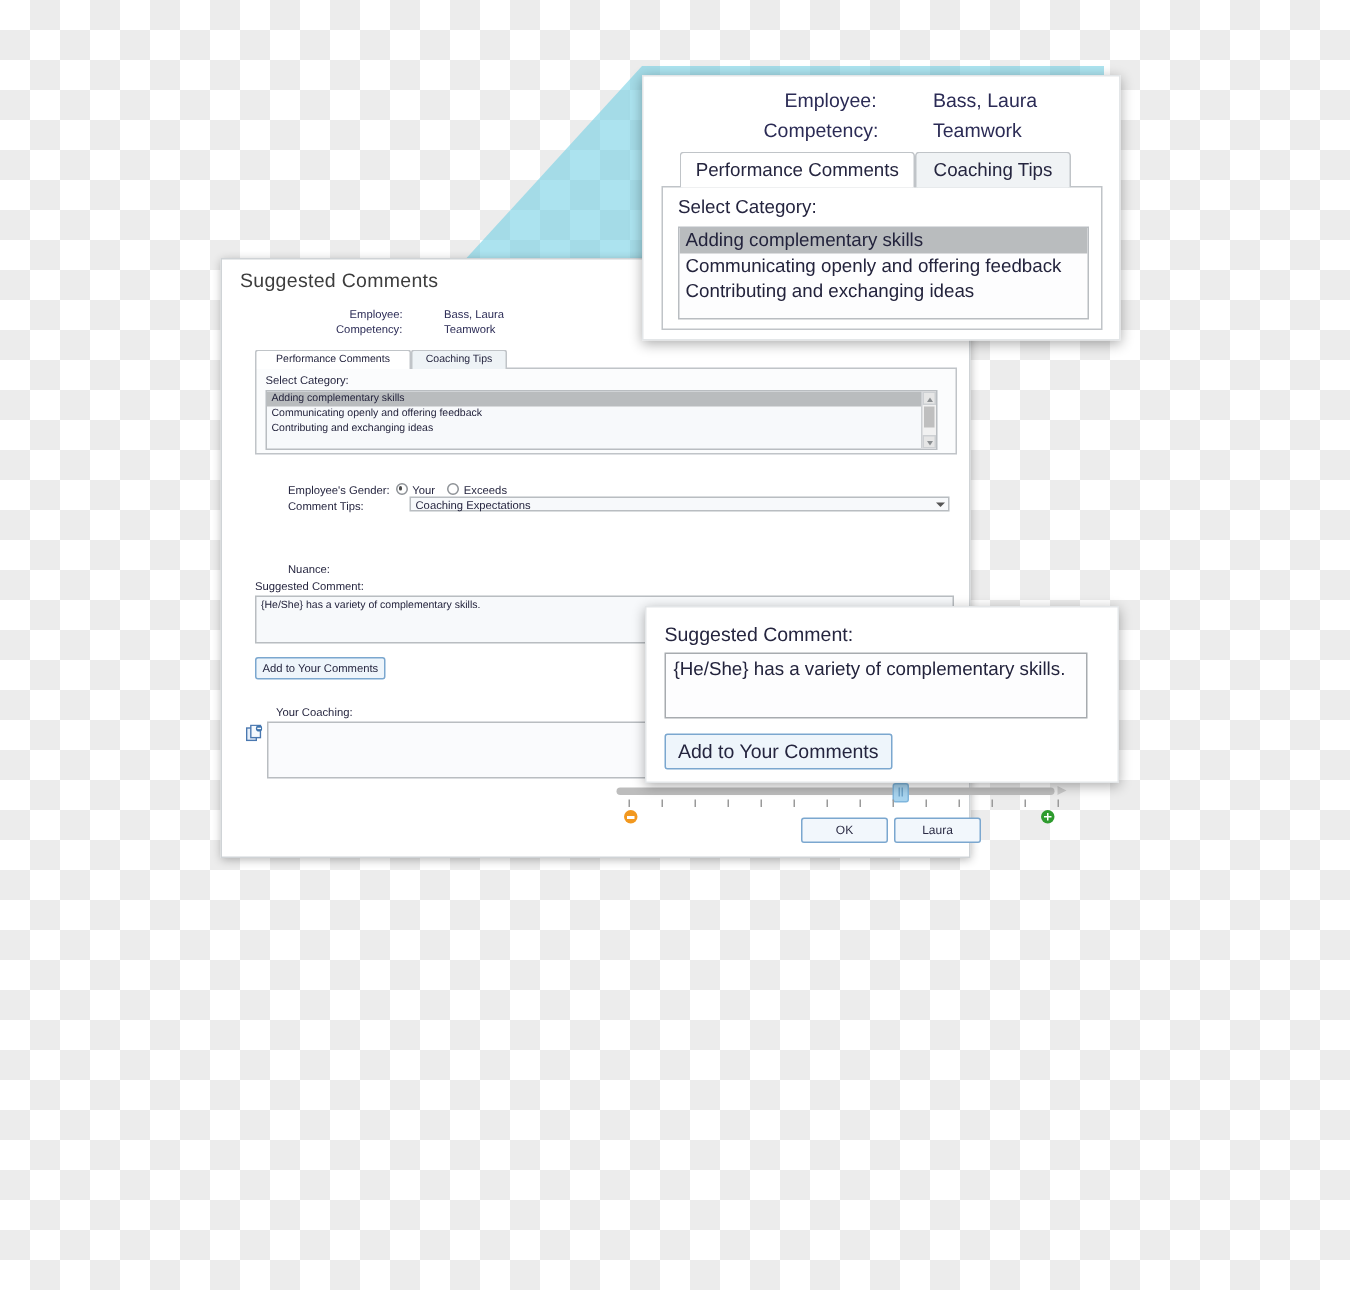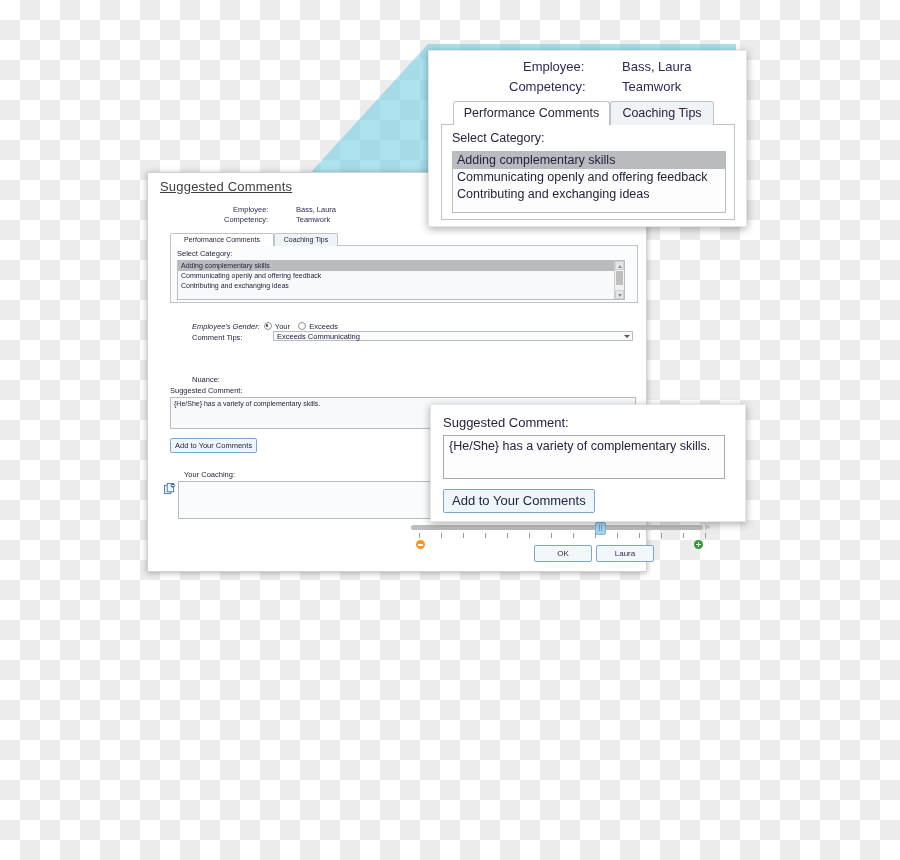--- a/index.html
+++ b/index.html
@@ -30,21 +30,21 @@
   .callout{position:absolute;background:#fff;box-shadow:0 2px 8px rgba(0,0,0,.32);z-index:20;}
 
   
   #main-dialog{
     left:147px;top:172px;width:498px;height:398px;
     border:1px solid #cfd3d6;
     background:#ffffff;
     z-index:8;
   }
   #main-title{
-    position:absolute;left:12px;top:6px;font-size:13px;color:#3d3d3d;letter-spacing:.2px;text-decoration:underline;
+    position:absolute;left:12px;top:6px;font-size:13px;color:#3d3d3d;letter-spacing:.2px;
   }
   .m-meta{position:absolute;font-size:7.5px;color:#2b2b55;white-space:nowrap;}
   #m-emp-l{left:85px;top:32px;}
   #m-emp-v{left:148px;top:32px;}
   #m-cmp-l{left:76px;top:42px;}
   #m-cmp-v{left:148px;top:42px;}
 
   
   #m-tabs{position:absolute;left:22px;top:60px;width:468px;height:13px;}
   .m-tab{
@@ -73,21 +73,21 @@
   .m-sb-arrow i{position:absolute;left:2px;width:0;height:0;border-left:2.5px solid transparent;border-right:2.5px solid transparent;}
   .m-sb-arrow.up i{top:3px;border-bottom:3px solid #8b8f92;}
   .m-sb-arrow.dn i{top:3px;border-top:3px solid #8b8f92;}
   #m-sb-thumb{position:absolute;left:1px;top:10px;width:7px;height:14px;background:#bfbfbf;}
 
   
   .m-row{position:absolute;font-size:7.5px;color:#25253f;white-space:nowrap;}
   #m-gender-row{left:44px;top:148px;}
   #m-level-row{left:44px;top:160px;}
   #m-nuance-row{left:44px;top:174px;margin-top:28px;}
-  .m-lbl{display:inline-block;text-align:right;font-style:italic;}
+  .m-lbl{display:inline-block;text-align:right;}
   .radio{display:inline-block;width:6px;height:6px;border:1px solid #8d9196;border-radius:50%;background:#fff;position:relative;top:1px;margin:0 3px 0 2px;}
   .radio.on::after{content:"";position:absolute;left:1px;top:1px;width:2.5px;height:2.5px;border-radius:50%;background:#4a4a4a;}
 
   #m-select{
     position:absolute;left:125px;top:158px;width:360px;height:10px;
     border:1px solid #b9bdc1;background:#f7f9fb;font-size:7.5px;color:#25253f;
     line-height:10px;padding-left:3px;box-sizing:border-box;
   }
   #m-select .caret{position:absolute;right:2px;top:3px;width:0;height:0;
     border-left:3px solid transparent;border-right:3px solid transparent;border-top:3.5px solid #555;}
@@ -188,21 +188,21 @@
   <div class="m-row" id="m-gender-row">
     <span class="m-lbl">Employee's Gender:</span>
     <span class="radio on"></span><span>Your</span>
     &nbsp;&nbsp;<span class="radio"></span><span>Exceeds</span>
   </div>
 
   <div class="m-row" id="m-level-row">
     <span>Comment Tips:</span>
   </div>
   <div id="m-select">
-    <span>Exceeds Communicating</span>
+    <span>Coaching Expectations</span>
     <span class="caret"></span>
   </div>
 
   <div class="m-row" id="m-nuance-row">Nuance:</div>
   <div id="m-slider">
     <div id="m-track"></div>
     <div id="m-track-end"></div>
     <div id="m-thumb" style="left: 184.48px;"></div>
     <div id="m-ticks">
         <div class="m-tick" style="left: 8px;"></div>

